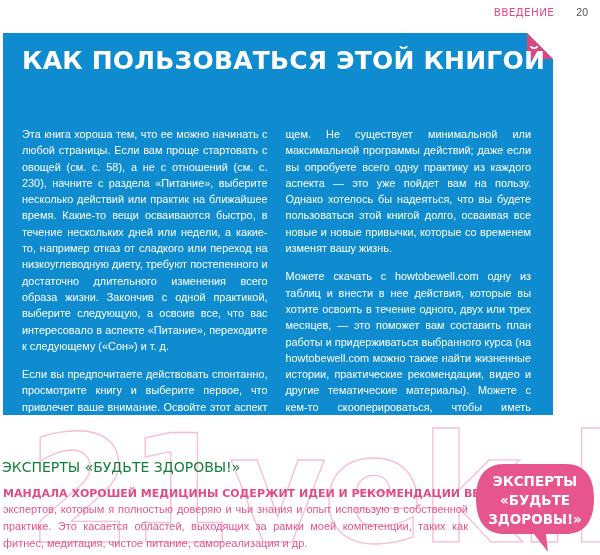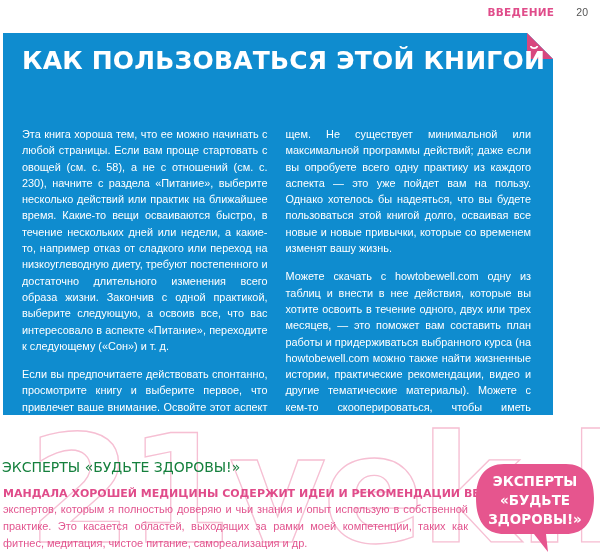--- a/index.html
+++ b/index.html
@@ -5,21 +5,21 @@
   html, body { margin: 0; padding: 0; }
   body {
     width: 600px; height: 555px; background: #ffffff; position: relative; overflow: hidden;
     font-family: "DejaVu Sans", "Liberation Sans", sans-serif;
   }
   .running-head {
     position: absolute; top: 4px; right: 12px; height: 16px;
     display: flex; align-items: center; gap: 22px;
   }
   .section-name {
-    color: #e04c8a; font-weight: bold; font-size: 10.5px; letter-spacing: 0.3px;
+    color: #e04c8a; font-weight: normal; font-size: 10.5px; letter-spacing: 0.3px;
     font-family: "DejaVu Sans", sans-serif;
   }
   .page-number {
     color: #555; font-size: 10.5px; font-family: "Liberation Sans", sans-serif;
   }
   .panel {
     position: absolute; left: 3px; top: 33px; width: 550px; height: 382px;
     background: #0f8ccf;
   }
   .fold {

